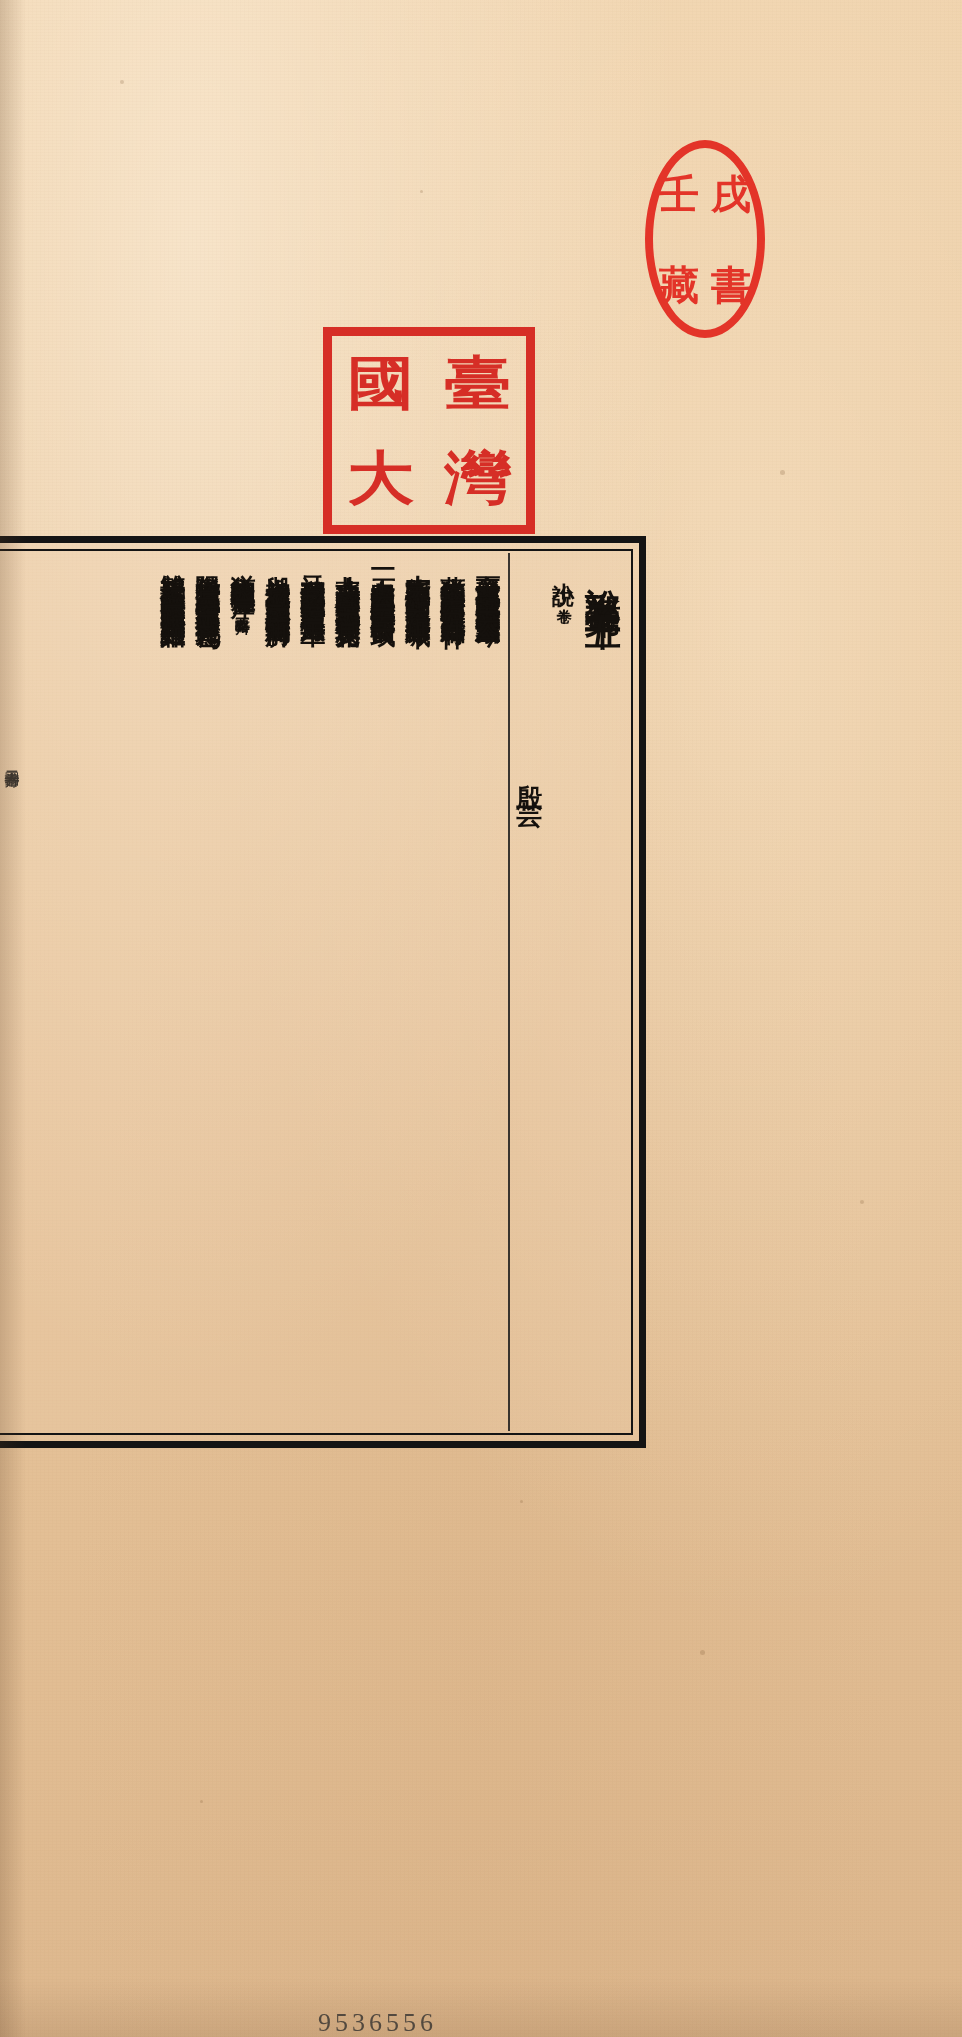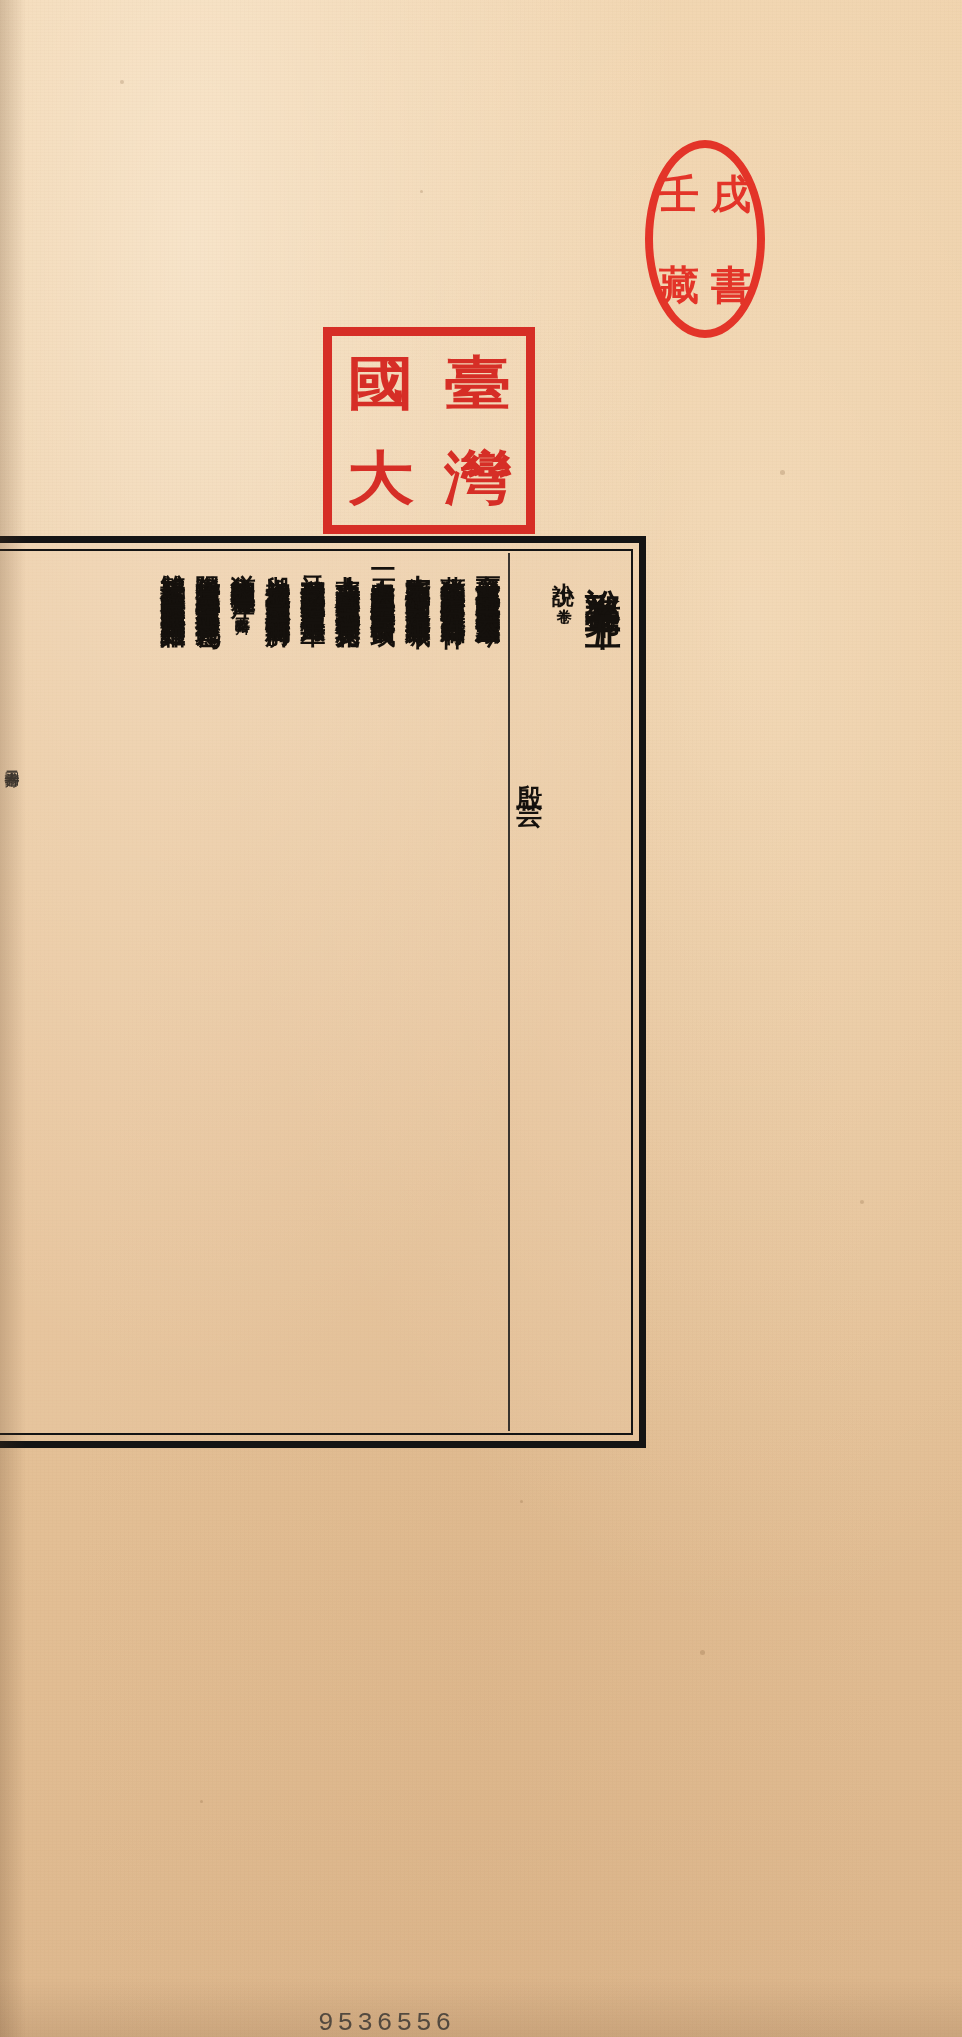--- a/index.html
+++ b/index.html
@@ -185,21 +185,21 @@
     color: #1a1a1a;
     line-height: 1.1;
     opacity: 0.85;
     overflow: hidden;
     height: 640px;
   }
   .footer-num {
     position: absolute;
     left: 318px;
     top: 2008px;
-    font-family: Liberation Mono, monospace;
+    font-family: Liberation Serif, serif;
     font-size: 26px;
     color: #2a2a2a;
     letter-spacing: 4px;
     opacity: 0.75;
   }
   .shadow-left {
     position: absolute;
     left: 0; top: 0; width: 26px; height: 100%;
     background: linear-gradient(to right, rgba(90,60,35,0.22), rgba(90,60,35,0));
     pointer-events: none;

